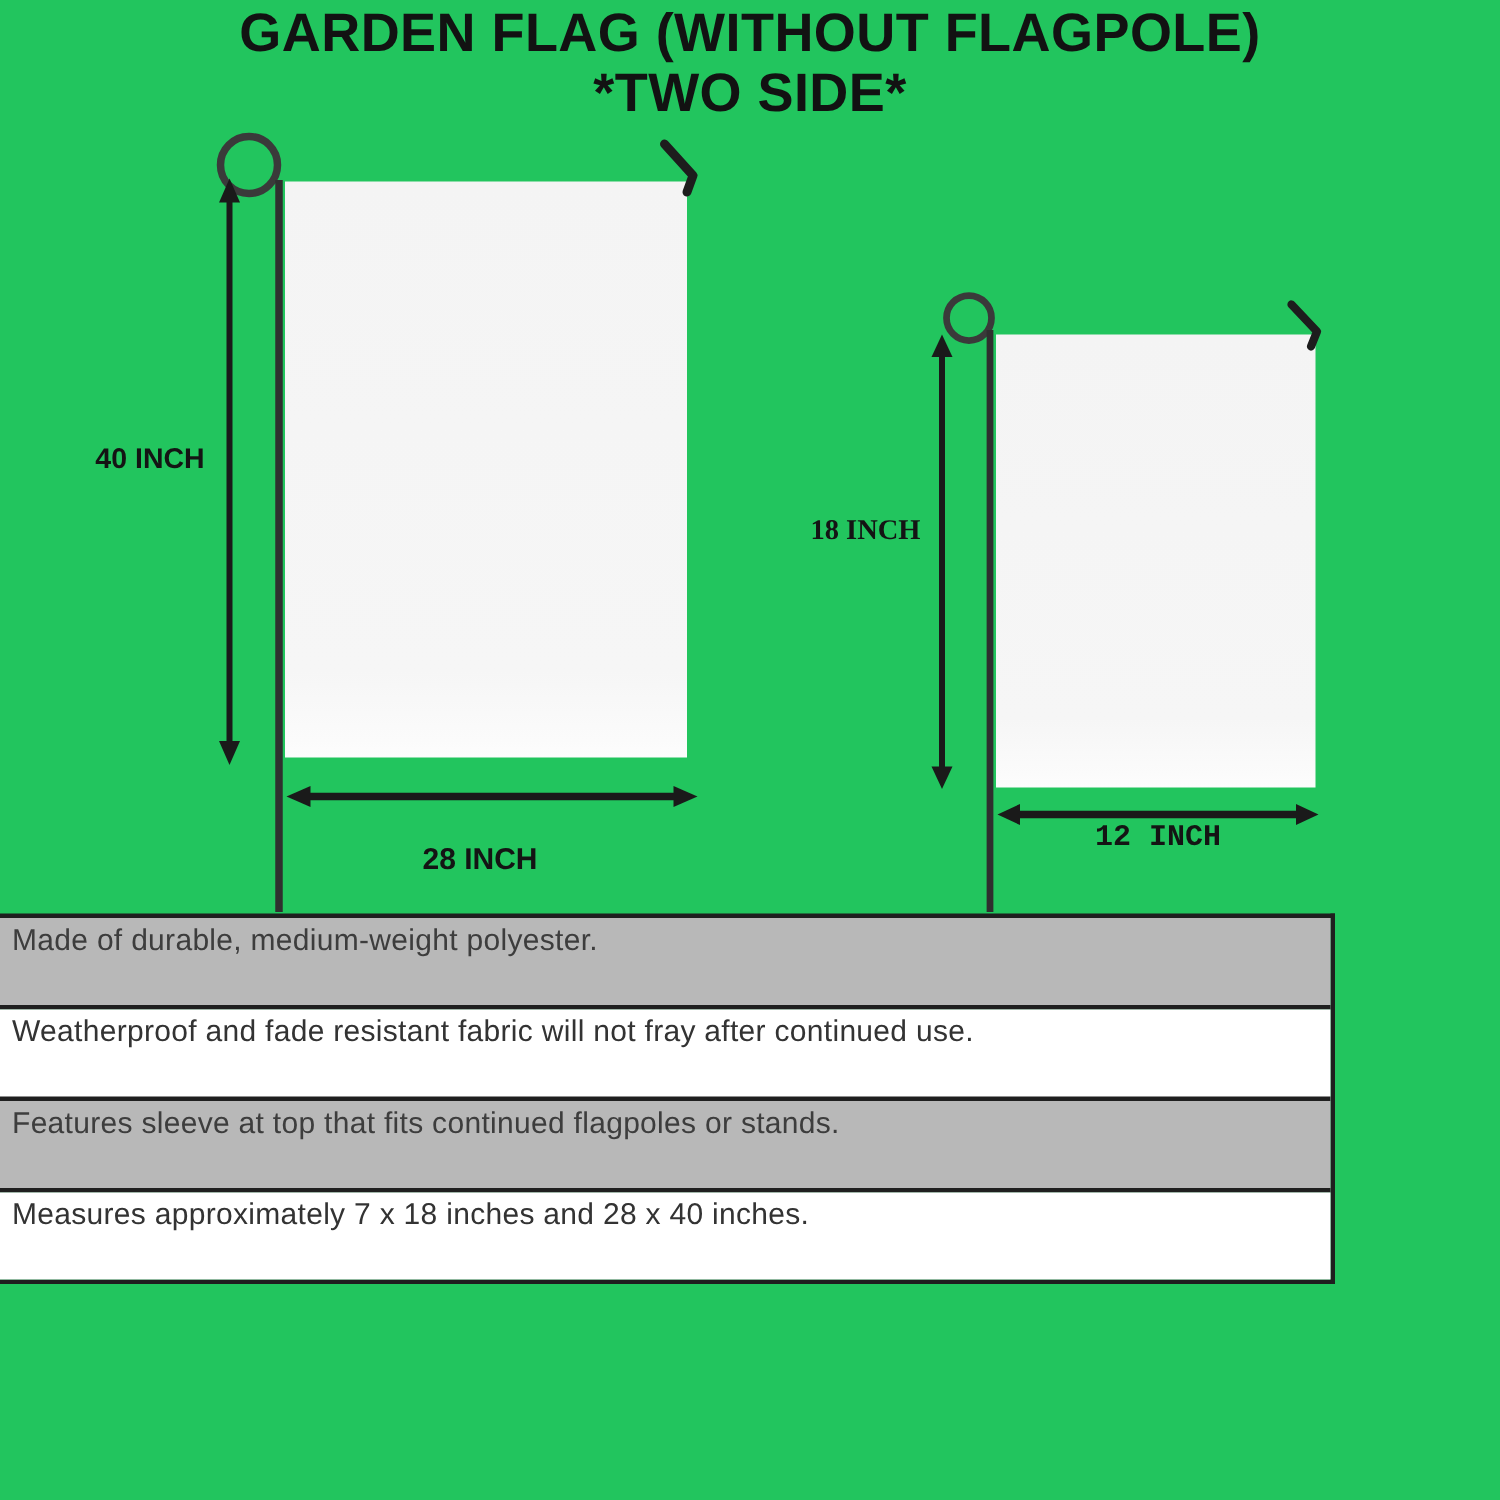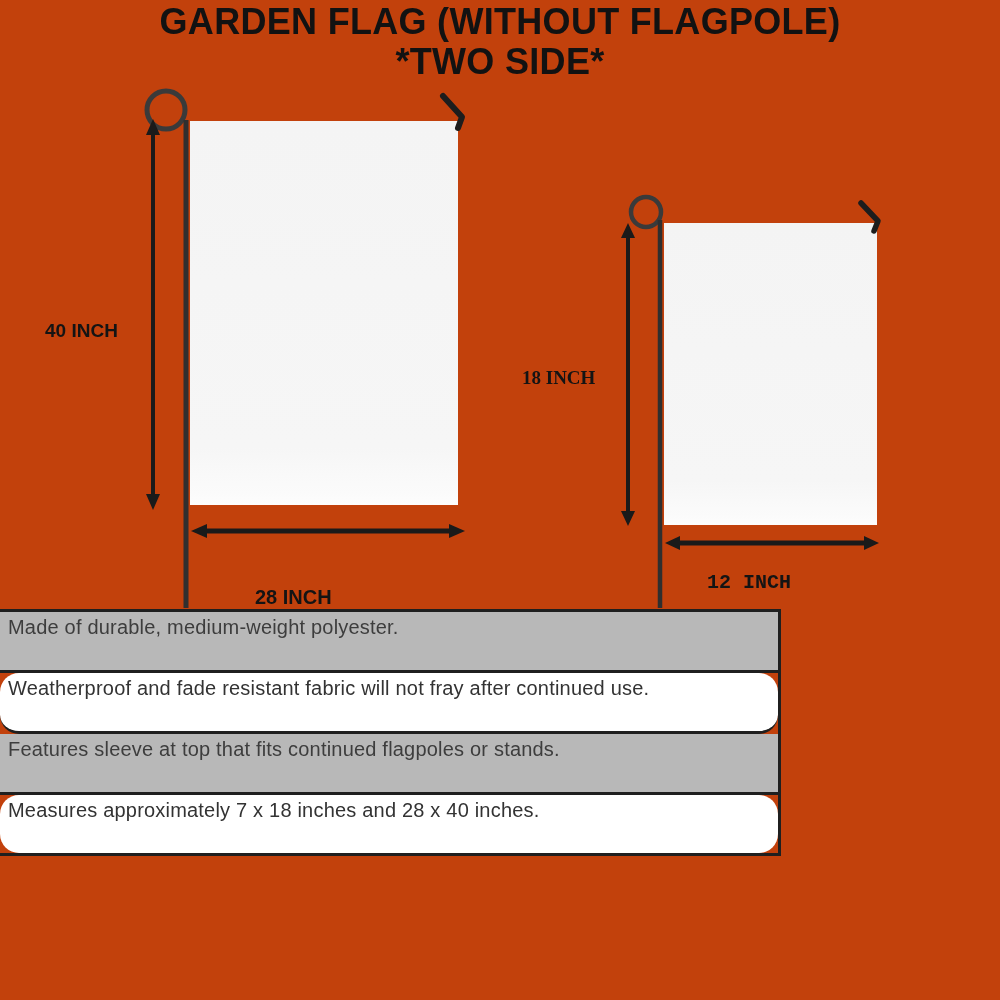--- a/index.html
+++ b/index.html
@@ -5,21 +5,21 @@
   html, body {
     margin: 0;
     padding: 0;
     background: #ffffff;
     font-family: "Liberation Sans", sans-serif;
   }
   .stage {
     position: relative;
     width: 1000px;
     height: 1000px;
-    background: #c2410c;
+    background: #22c55e;
     overflow: hidden;
   }
   .title-block {
     position: absolute;
     top: 2px;
     left: 0;
     width: 100%;
     text-align: center;
     font-weight: bold;
     font-size: 36px;
@@ -31,54 +31,53 @@
     position: absolute;
     left: 0;
     top: 0;
     width: 1000px;
     height: 1000px;
   }
   .dim-label {
     position: absolute;
     font-weight: bold;
     color: #141414;
-    text-align: left;
+    text-align: center;
     white-space: nowrap;
-    margin-top: 24px;
   }
   .dim-label.v { font-size: 19px; }
   .dim-label.h { font-size: 20px; }
   .lbl-40 { left: 45px;  top: 296px; width: 110px; }
   .lbl-18 { left: 522px; top: 343px; width: 110px; font-family: Liberation Serif, serif; }
   .lbl-28 { left: 255px; top: 562px; width: 130px; }
   .lbl-12 { left: 707px; top: 547px; width: 130px; font-family: Liberation Mono, monospace; }
   .features {
     position: absolute;
     left: 0;
     top: 609px;
-    width: 781px;
+    width: 890px;
     box-sizing: border-box;
     border-top: 3px solid #1f1f1f;
     border-right: 3px solid #1f1f1f;
     border-bottom: 3px solid #1f1f1f;
   }
   .feature-row {
     height: 54px;
     box-sizing: content-box;
     padding: 4px 10px 0 8px;
     font-size: 20px;
     letter-spacing: 0.2px;
     color: #3d3d3d;
     overflow: hidden;
   }
   .feature-row:not(:last-child) {
     border-bottom: 3px solid #1f1f1f;
   }
   .feature-row.gray { background: #b8b8b8; }
-  .feature-row.white { background: #ffffff; color: #333333; border-radius: 19px; }
+  .feature-row.white { background: #ffffff; color: #333333; }
 </style>
 </head>
 <body>
 
 <div class="stage">
 
   <div class="title-block">
     <div>GARDEN FLAG (WITHOUT FLAGPOLE)</div>
     <div>*TWO SIDE*</div>
   </div>

